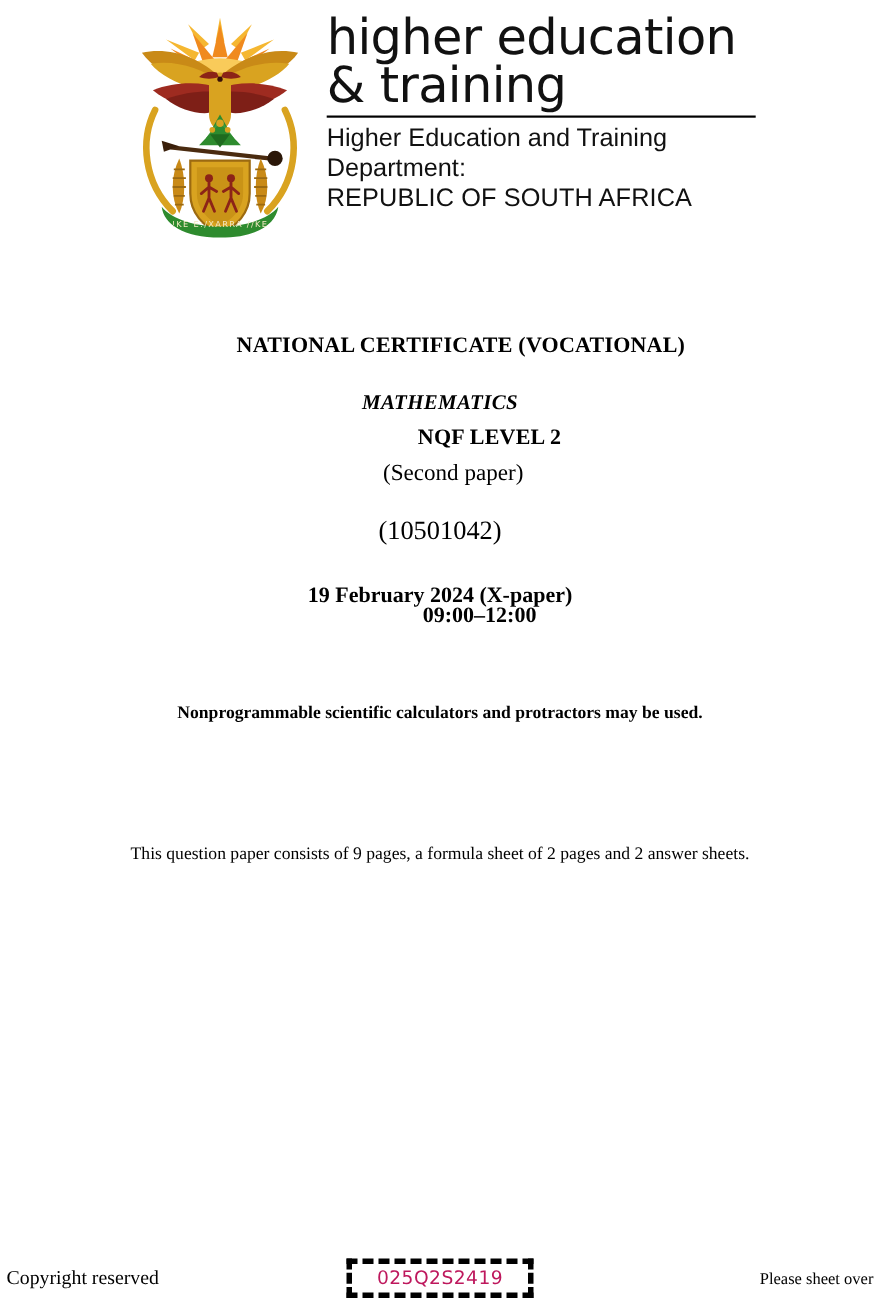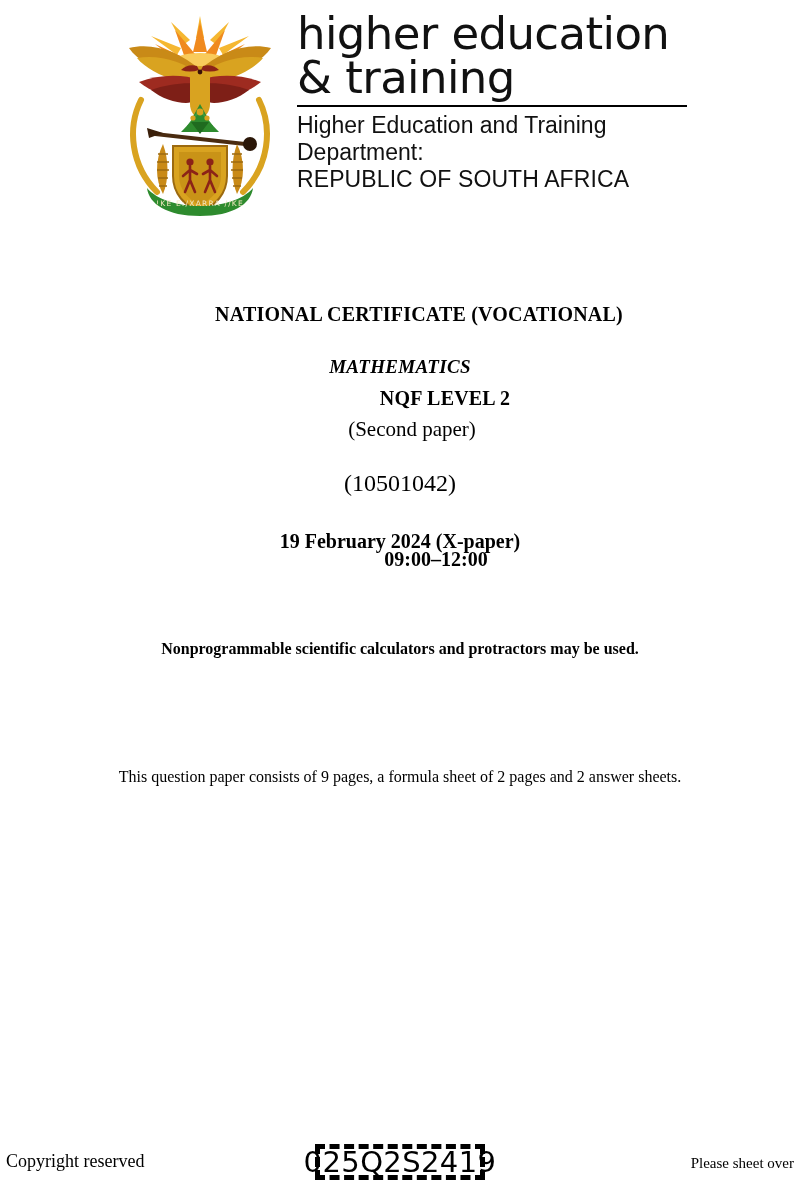--- a/index.html
+++ b/index.html
@@ -174,24 +174,24 @@
     width: 170px;
     height: 36px;
     border: 5px dashed #000000;
     display: flex;
     align-items: center;
     justify-content: center;
     box-sizing: border-box;
   }
   .paper-code-text {
     font-family: "DejaVu Sans", "Liberation Sans", sans-serif;
-    font-size: 29px;
+    font-size: 17px;
     letter-spacing: 0.4px;
     line-height: 1;
-    color: #000000;
+    color: #be185d;
   }
 </style>
 </head>
 <body>
 
 <div class="letterhead">
 
   <div class="coat-of-arms">
     <svg viewBox="0 0 178 212" xmlns="http://www.w3.org/2000/svg" aria-hidden="true">
 

